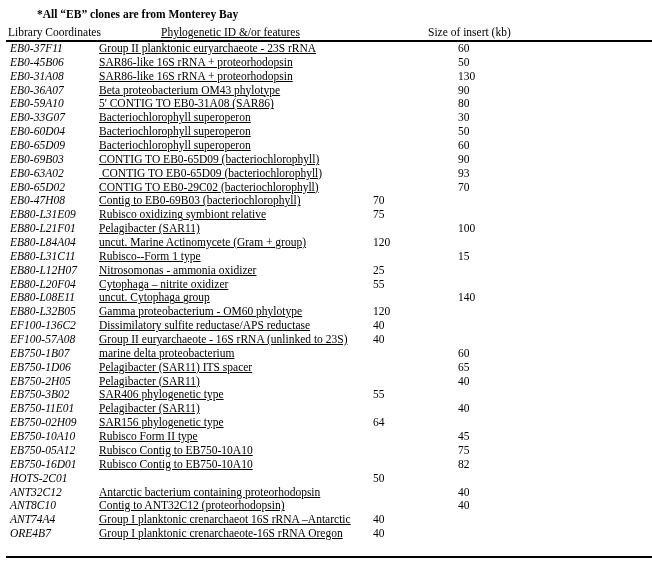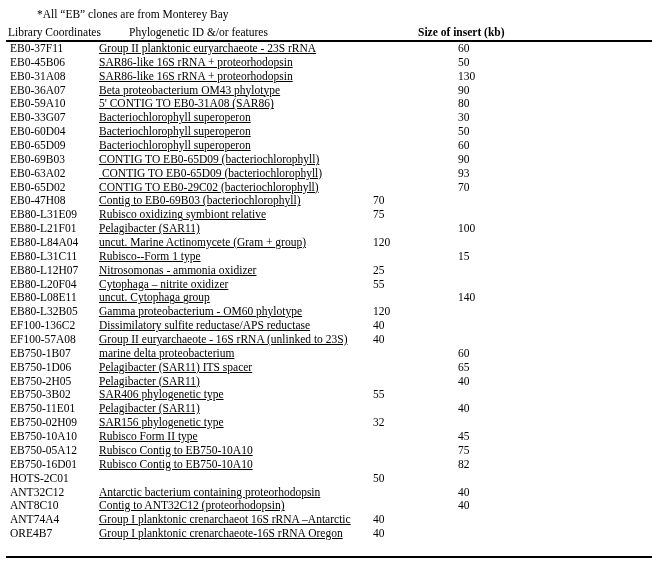--- a/index.html
+++ b/index.html
@@ -14,30 +14,31 @@
     color: #000000;
     font-family: "Liberation Serif", serif;
     overflow: hidden;
   }
   .caption {
     position: absolute;
     left: 37px;
     top: 8px;
     font-size: 11.5px;
     white-space: pre;
+    font-weight: bold;
   }
   .hdr {
     position: absolute;
     top: 26px;
     font-size: 11.5px;
     white-space: pre;
   }
   .hdr-coord   { left: 8px; }
-  .hdr-feature { left: 129px; }
-  .hdr-size    { left: 418px; font-weight: bold; }
+  .hdr-feature { left: 161px; text-decoration: underline; }
+  .hdr-size    { left: 428px; }
   .rule {
     position: absolute;
     left: 6px;
     width: 646px;
     height: 2px;
     background: #000000;
   }
   .rule-top    { top: 40px; }
   .rule-bottom { top: 556px; }
   .rows {
@@ -49,20 +50,21 @@
   .row {
     position: relative;
     height: 13.87px;
     font-size: 11.5px;
     line-height: 13.87px;
   }
   .c-coord {
     position: absolute;
     left: 10px;
     white-space: pre;
+    font-style: italic;
   }
   .c-feature {
     position: absolute;
     left: 99px;
     white-space: pre;
     text-decoration: underline;
   }
   .c-size { position: absolute; white-space: pre; }
   .size-mid   { left: 373px; }
   .size-right { left: 434px; margin-left: 24px; }
@@ -238,21 +240,21 @@
   <div class="row">
     <span class="c-coord">EB750-11E01</span>
     <span class="c-feature">Pelagibacter (SAR11)</span>
     <span class="c-size size-right">40</span>
   </div>
 
 
   <div class="row">
     <span class="c-coord">EB750-02H09</span>
     <span class="c-feature">SAR156 phylogenetic type</span>
-    <span class="c-size size-mid">32</span>
+    <span class="c-size size-mid">64</span>
   </div>
 
   <div class="row">
     <span class="c-coord">EB750-10A10</span>
     <span class="c-feature">Rubisco Form II type</span>
     <span class="c-size size-right">45</span>
   </div>
 
   <div class="row">
     <span class="c-coord">EB750-05A12</span>

